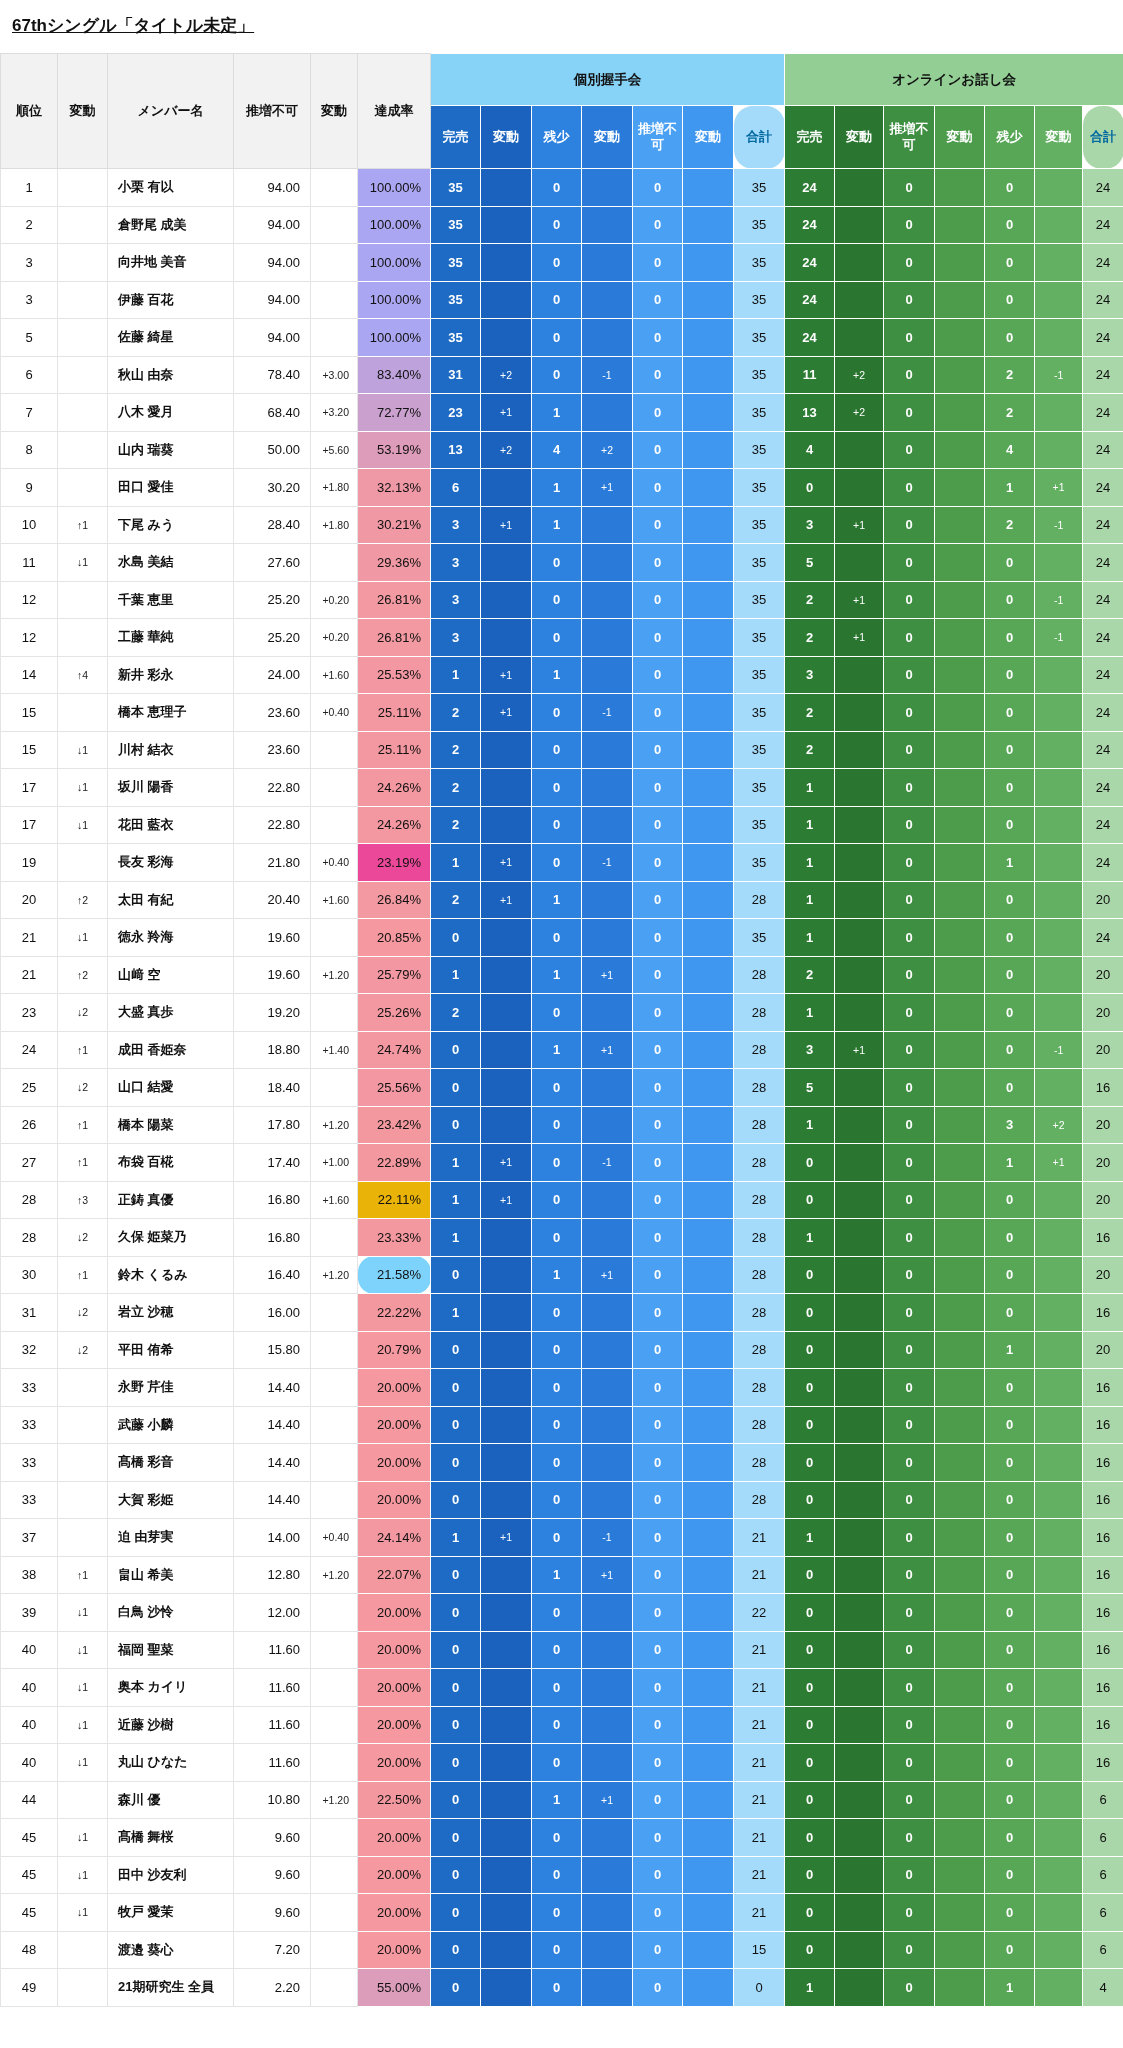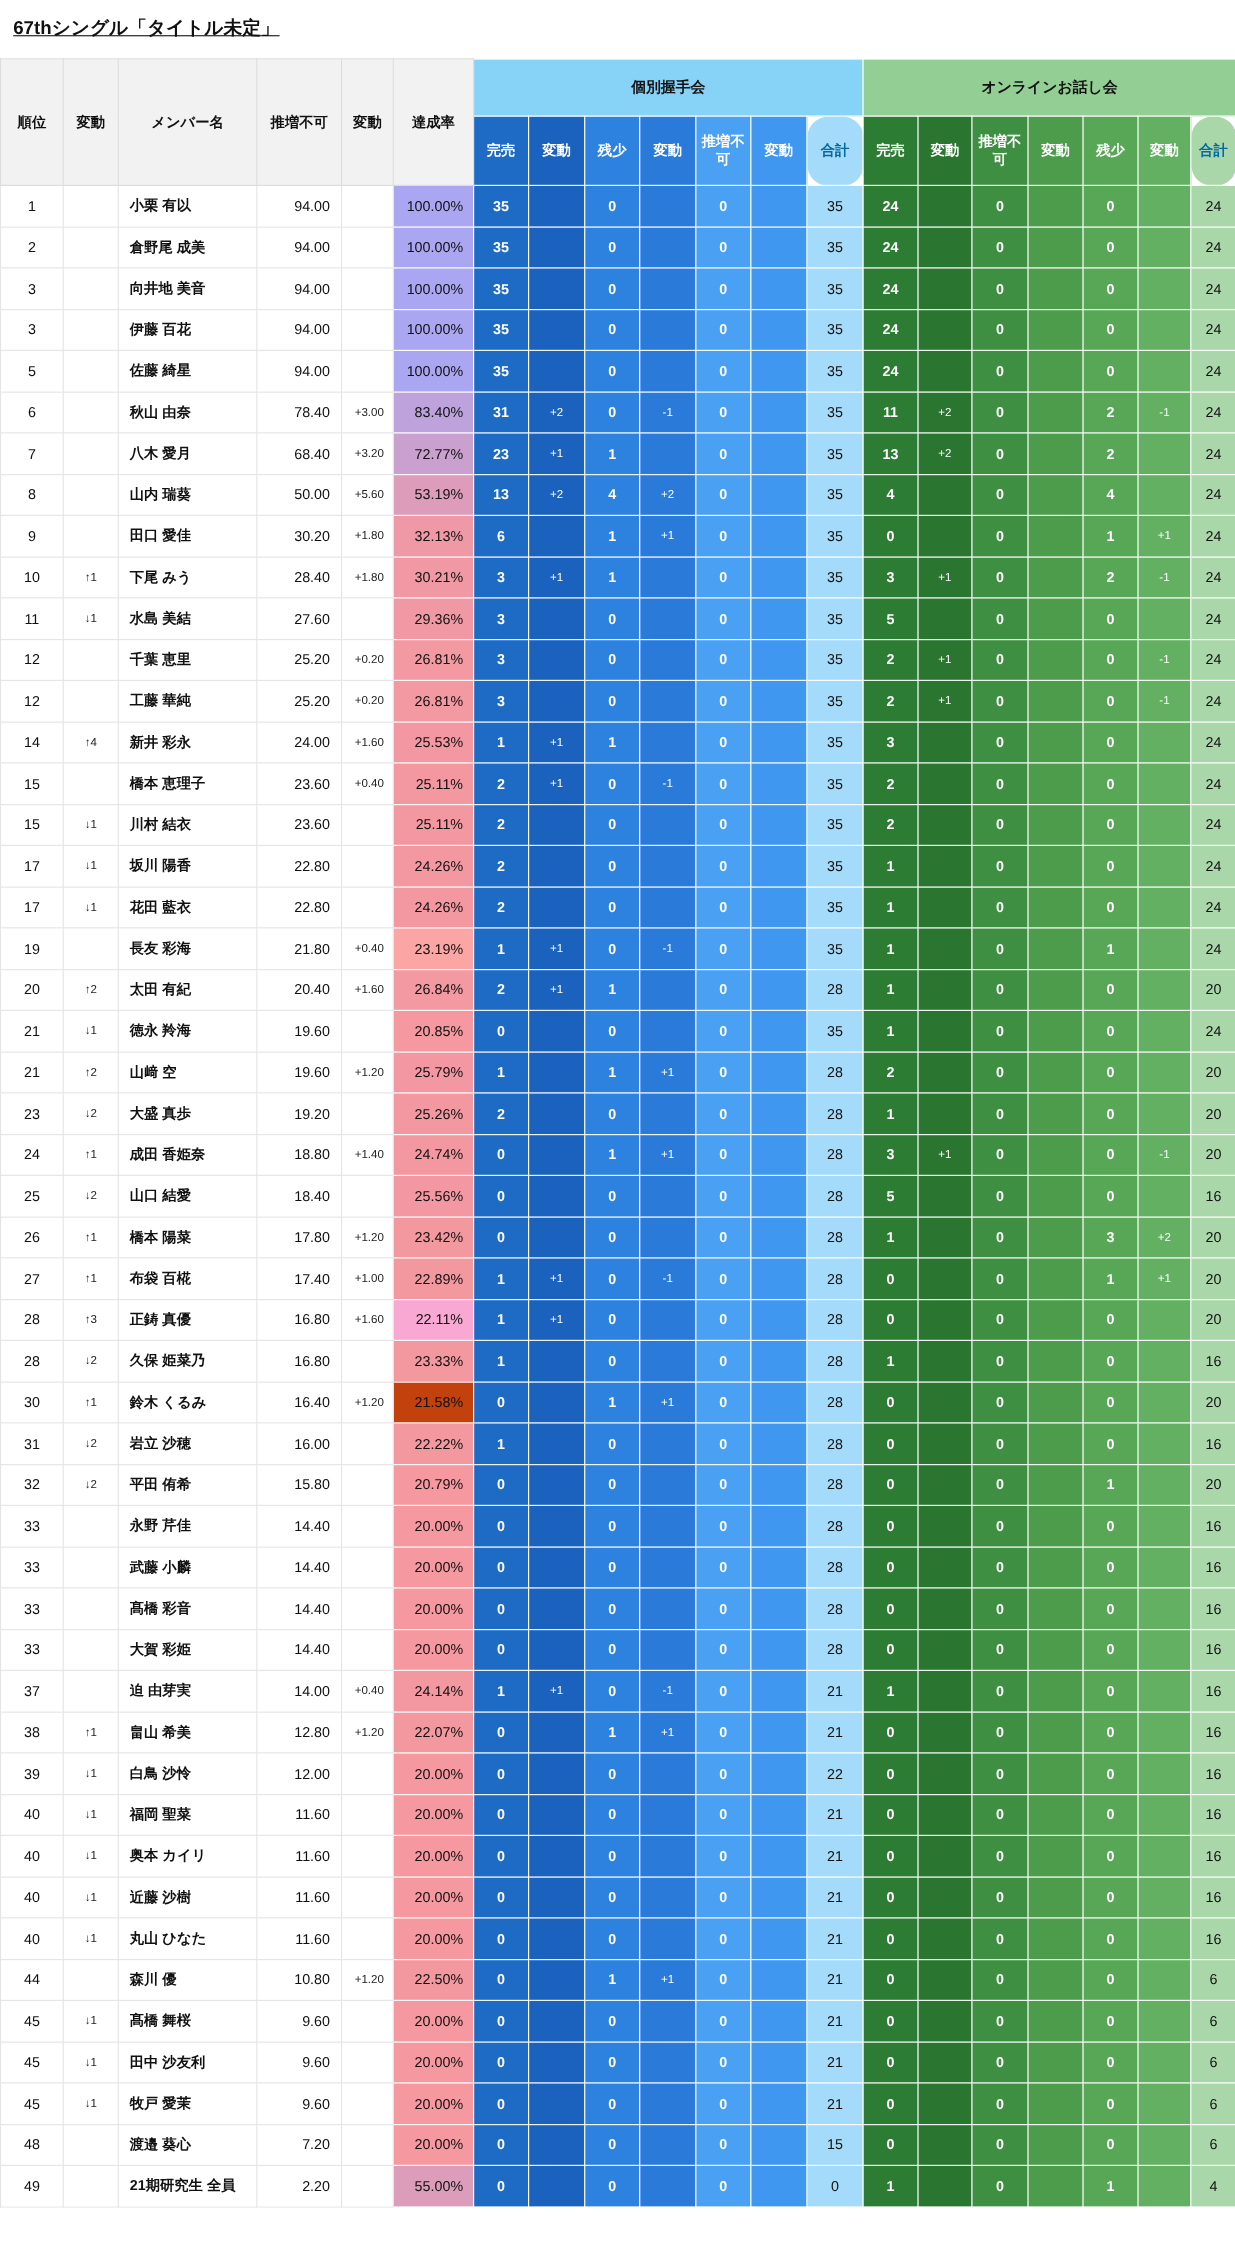--- a/index.html
+++ b/index.html
@@ -510,21 +510,21 @@
     <td class="on on4 v-main">0</td>
     <td class="on on5 v-sub"></td>
     <td class="on on6 v-total">24</td>
   </tr>
         <tr>
     <td class="c-rank">19</td>
     <td class="c-move"></td>
     <td class="c-name">長友 彩海</td>
     <td class="c-pts">21.80</td>
     <td class="c-delta">+0.40</td>
-    <td class="c-rate" style="background: #fca5a5;">23.19%</td>
+    <td class="c-rate" style="background: #ec4899;">23.19%</td>
     <td class="hs hs0 v-main">1</td>
     <td class="hs hs1 v-sub">+1</td>
     <td class="hs hs2 v-main">0</td>
     <td class="hs hs3 v-sub">-1</td>
     <td class="hs hs4 v-main">0</td>
     <td class="hs hs5 v-sub"></td>
     <td class="hs hs6 v-total">35</td>
     <td class="on on0 v-main">1</td>
     <td class="on on1 v-sub"></td>
     <td class="on on2 v-main">0</td>
@@ -708,21 +708,21 @@
     <td class="on on4 v-main">1</td>
     <td class="on on5 v-sub">+1</td>
     <td class="on on6 v-total">20</td>
   </tr>
         <tr>
     <td class="c-rank">28</td>
     <td class="c-move">↑3</td>
     <td class="c-name">正鋳 真優</td>
     <td class="c-pts">16.80</td>
     <td class="c-delta">+1.60</td>
-    <td class="c-rate" style="background: #f9a8d4;">22.11%</td>
+    <td class="c-rate" style="background: #eab308;">22.11%</td>
     <td class="hs hs0 v-main">1</td>
     <td class="hs hs1 v-sub">+1</td>
     <td class="hs hs2 v-main">0</td>
     <td class="hs hs3 v-sub"></td>
     <td class="hs hs4 v-main">0</td>
     <td class="hs hs5 v-sub"></td>
     <td class="hs hs6 v-total">28</td>
     <td class="on on0 v-main">0</td>
     <td class="on on1 v-sub"></td>
     <td class="on on2 v-main">0</td>
@@ -752,21 +752,21 @@
     <td class="on on4 v-main">0</td>
     <td class="on on5 v-sub"></td>
     <td class="on on6 v-total">16</td>
   </tr>
         <tr>
     <td class="c-rank">30</td>
     <td class="c-move">↑1</td>
     <td class="c-name">鈴木 くるみ</td>
     <td class="c-pts">16.40</td>
     <td class="c-delta">+1.20</td>
-    <td class="c-rate" style="background: #c2410c;">21.58%</td>
+    <td class="c-rate" style="background: #7dd3fc; border-radius: 16px;">21.58%</td>
     <td class="hs hs0 v-main">0</td>
     <td class="hs hs1 v-sub"></td>
     <td class="hs hs2 v-main">1</td>
     <td class="hs hs3 v-sub">+1</td>
     <td class="hs hs4 v-main">0</td>
     <td class="hs hs5 v-sub"></td>
     <td class="hs hs6 v-total">28</td>
     <td class="on on0 v-main">0</td>
     <td class="on on1 v-sub"></td>
     <td class="on on2 v-main">0</td>

